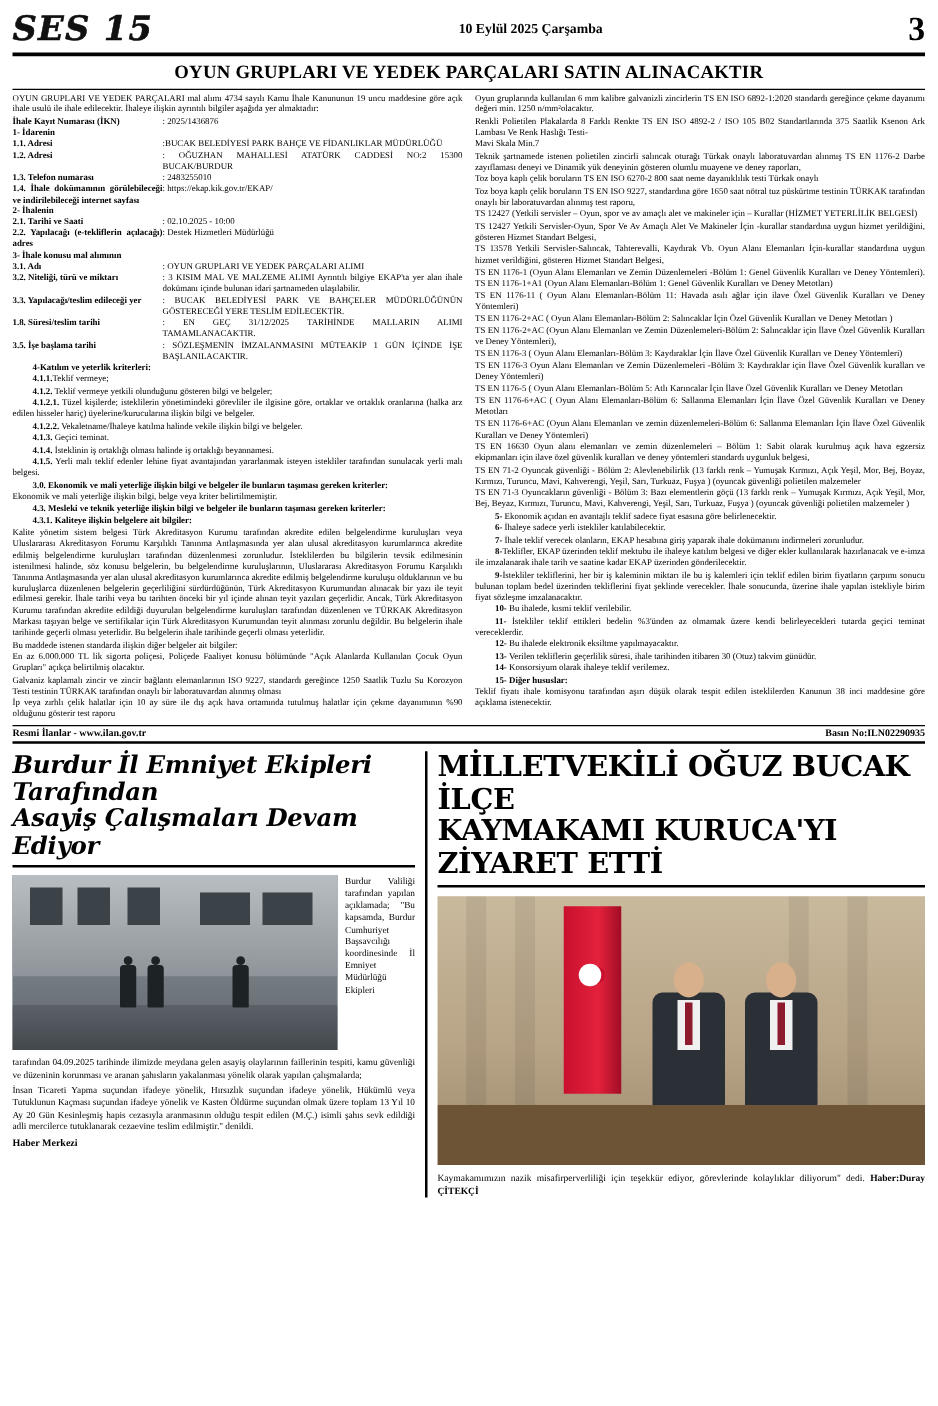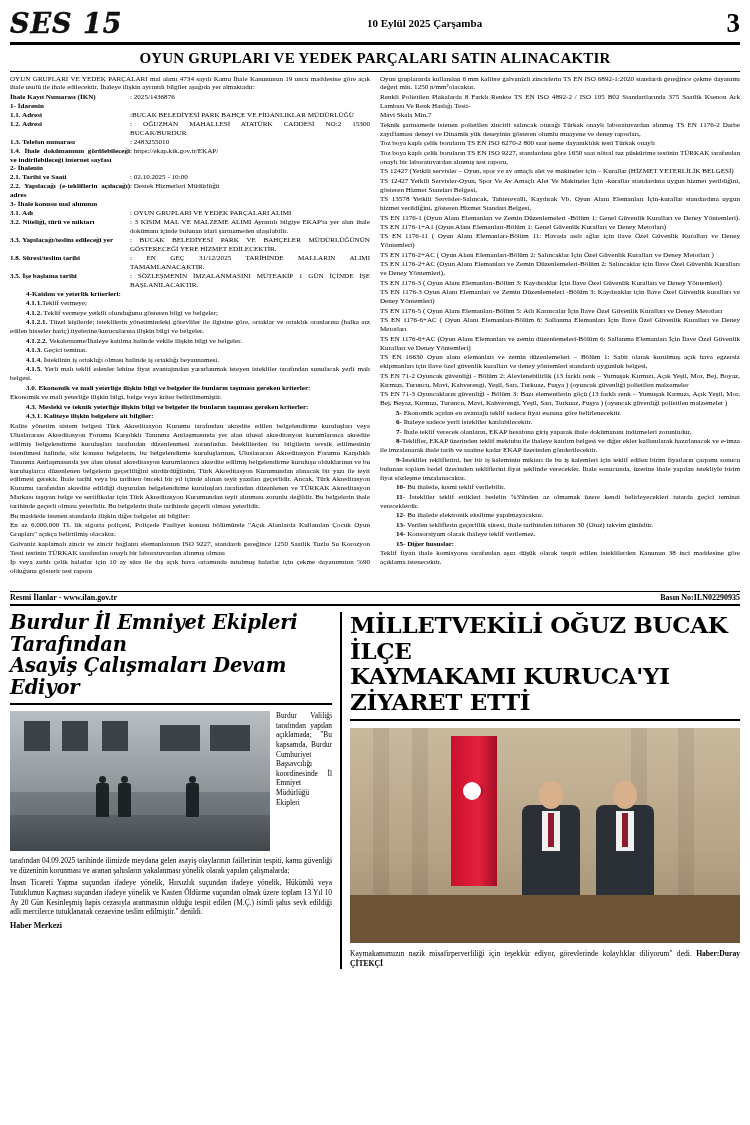--- a/index.html
+++ b/index.html
@@ -41,21 +41,21 @@
   .legal .col { width:360px; font-size:7.1px; line-height:1.26; text-align:justify; }
   .legal p { margin:0 0 0.6px 0; }
   .b { font-weight:bold;margin-left:16px; }
   .row { display:flex; }
   .row .k { font-weight:bold; white-space:nowrap; padding-right:3px; }
   .row .k2 { font-weight:bold; width:120px; flex:0 0 120px; }
   .row .v { flex:1; }
 
   
   .ad-foot { display:flex; justify-content:space-between; align-items:center;
-             border-top:1px solid #000; border-bottom:2.5px solid #000; margin-top:14px;
+             border-top:1px solid #000; border-bottom:2.5px solid #000; margin-top:3px;
              padding:1.5px 0; font-size:8px; font-weight:bold; }
 
   
   .lower { display:flex; margin-top:6px; gap:0; }
   .lower-left { width:330px; padding-right:8px; }
   .divider-v { width:2px; background:#000; margin:0 8px 0 0; }
   .lower-right { flex:1; }
 
   .head-left {
     font-family:"DejaVu Serif", serif;
@@ -163,21 +163,21 @@
           <div class="row">
             <div class="k2">3.1. Adı</div>
             <div class="v">: OYUN GRUPLARI VE YEDEK PARÇALARI ALIMI</div>
           </div>
           <div class="row">
             <div class="k2">3.2. Niteliği, türü ve miktarı</div>
             <div class="v">: 3 KISIM MAL VE MALZEME ALIMI  Ayrıntılı bilgiye EKAP'ta yer alan ihale dokümanı içinde bulunan idari şartnameden ulaşılabilir.</div>
           </div>
           <div class="row">
             <div class="k2">3.3. Yapılacağı/teslim edileceği yer</div>
-            <div class="v">: BUCAK BELEDİYESİ PARK VE BAHÇELER MÜDÜRLÜĞÜNÜN GÖSTERECEĞİ YERE HİZMET EDİLECEKTİR.</div>
+            <div class="v">: BUCAK BELEDİYESİ PARK VE BAHÇELER MÜDÜRLÜĞÜNÜN GÖSTERECEĞİ YERE TESLİM EDİLECEKTİR.</div>
           </div>
           <div class="row">
             <div class="k2">1.8. Süresi/teslim tarihi</div>
             <div class="v">: EN GEÇ 31/12/2025 TARİHİNDE MALLARIN ALIMI TAMAMLANACAKTIR.</div>
           </div>
           <div class="row">
             <div class="k2">3.5. İşe başlama tarihi</div>
             <div class="v">: SÖZLEŞMENİN İMZALANMASINI MÜTEAKİP 1 GÜN İÇİNDE İŞE BAŞLANILACAKTIR.</div>
           </div>
         </div>

